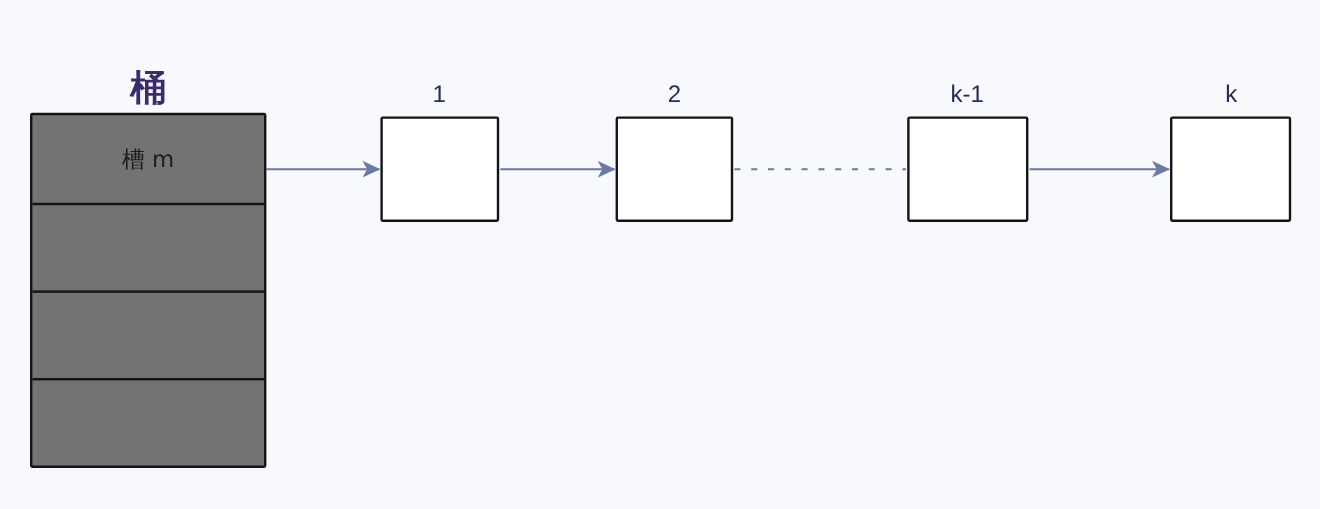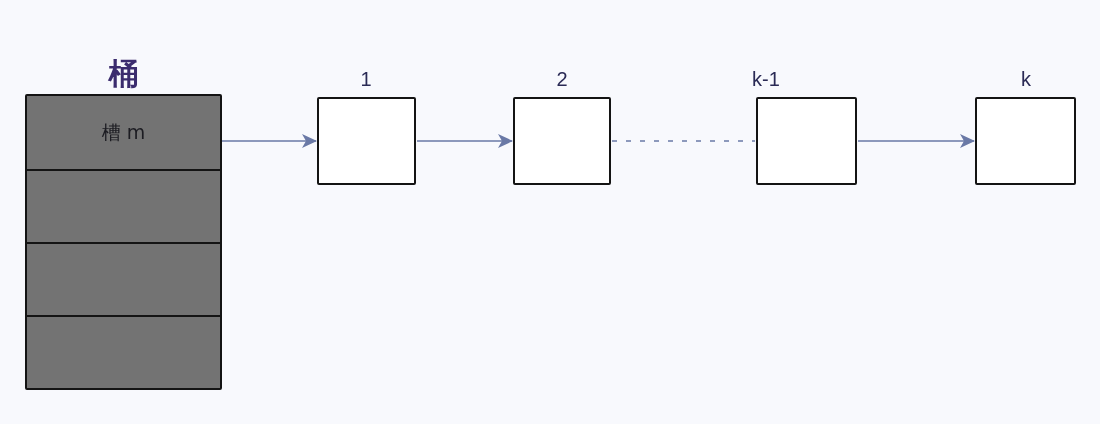--- a/index.html
+++ b/index.html
@@ -72,19 +72,19 @@
       <span></span>
     </div>
   </div>
 
   <div class="node-label" style="left:316px;">1</div>
   <div class="node" style="left:317px; width:95px;"></div>
 
   <div class="node-label" style="left:512px;">2</div>
   <div class="node" style="left:513px; width:94px;"></div>
 
-  <div class="node-label" style="left:716px;">k-1</div>
+  <div class="node-label" style="left:756px;">k-1</div>
   <div class="node" style="left:756px; width:97px;"></div>
 
   <div class="node-label" style="left:976px;">k</div>
   <div class="node" style="left:975px; width:97px;"></div>
 
 </div>
 
 </body></html>

